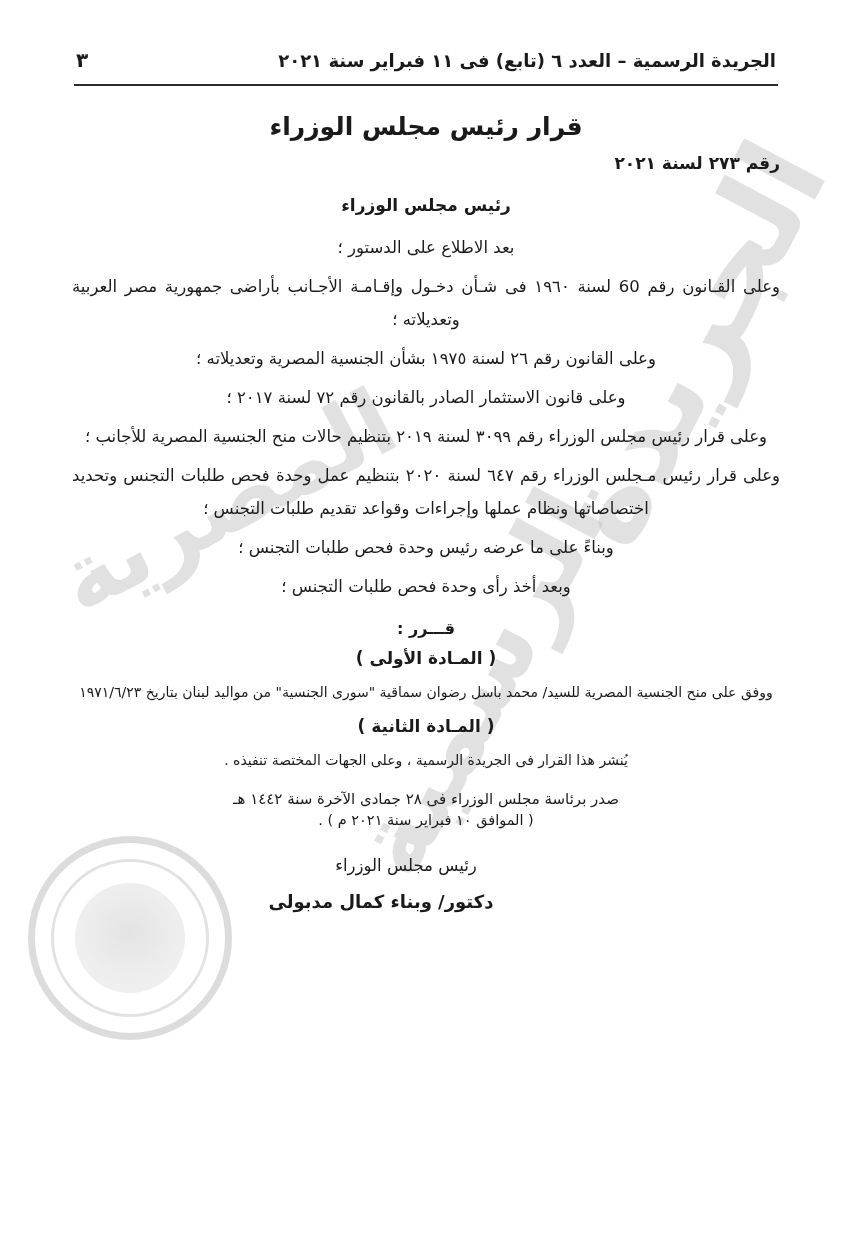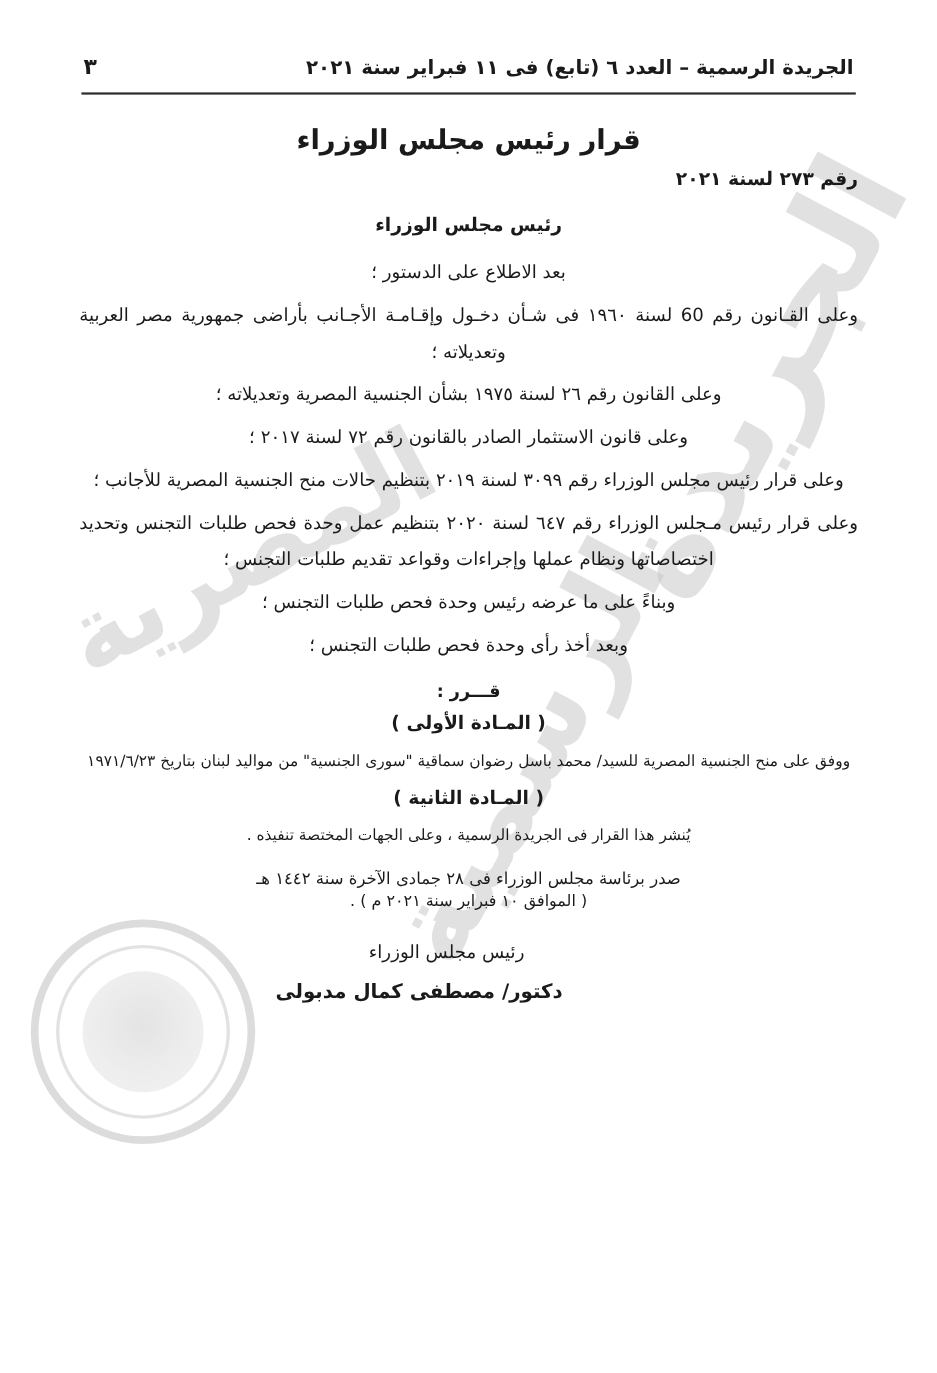--- a/index.html
+++ b/index.html
@@ -220,16 +220,16 @@
   <p class="article-body">ووفق على منح الجنسية المصرية للسيد/ محمد باسل رضوان سماقية "سورى الجنسية" من مواليد لبنان بتاريخ ١٩٧١/٦/٢٣</p>
 
   <div class="article-head">( المـادة الثانية )</div>
   <p class="article-body">يُنشر هذا القرار فى الجريدة الرسمية ، وعلى الجهات المختصة تنفيذه .</p>
 
   <div class="issued-line">صدر برئاسة مجلس الوزراء فى ٢٨ جمادى الآخرة سنة ١٤٤٢ هـ</div>
   <div class="issued-line small">( الموافق ١٠ فبراير سنة ٢٠٢١ م ) .</div>
 
   <div class="signature-block">
     <div class="sig-role">رئيس مجلس الوزراء</div>
-    <div class="sig-name">دكتور/ مصطفى كمال مدبولى</div>
+    <div class="sig-name">دكتور/ وبناء كمال مدبولى</div>
   </div>
 
 </div>
 
 </body></html>

